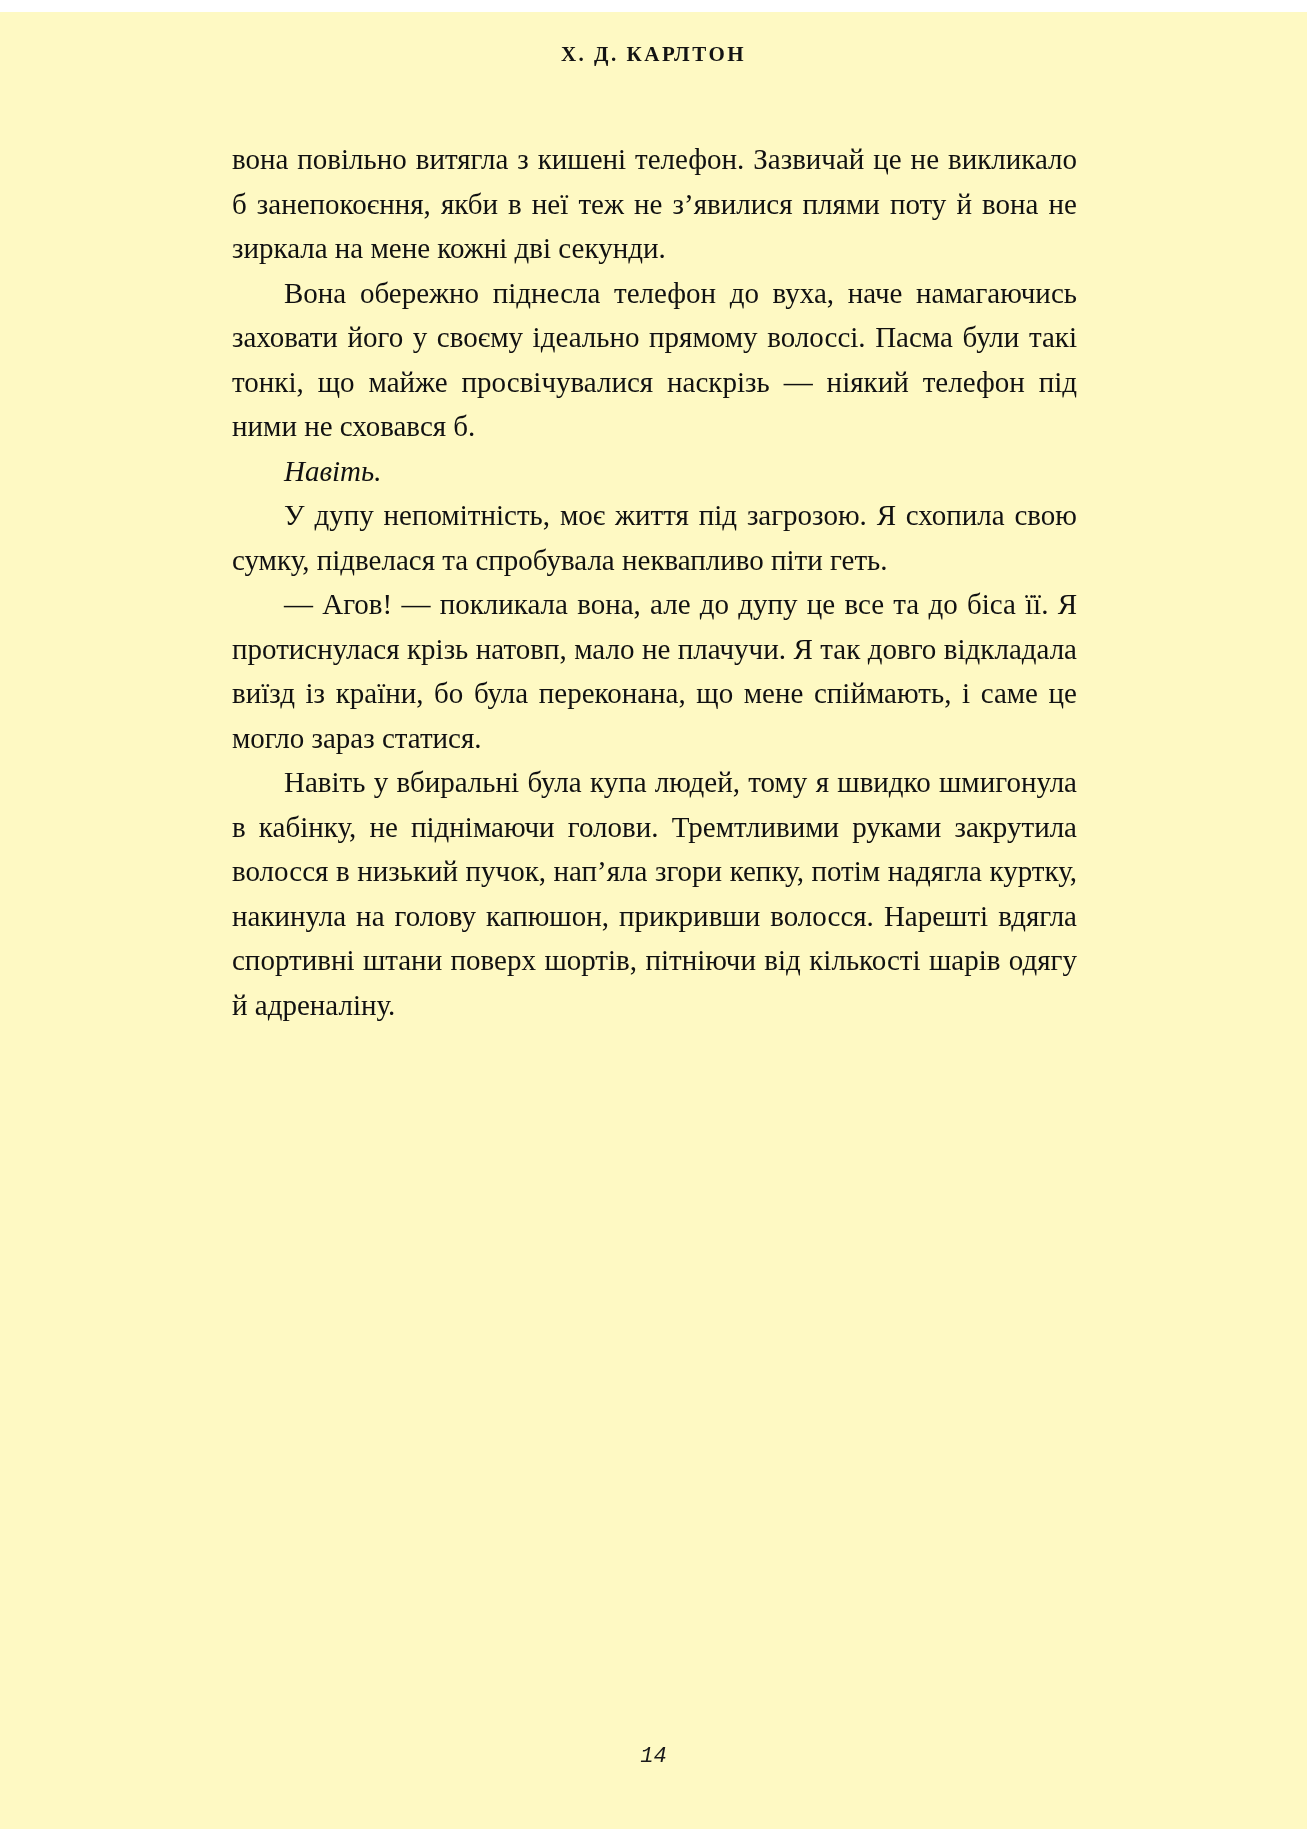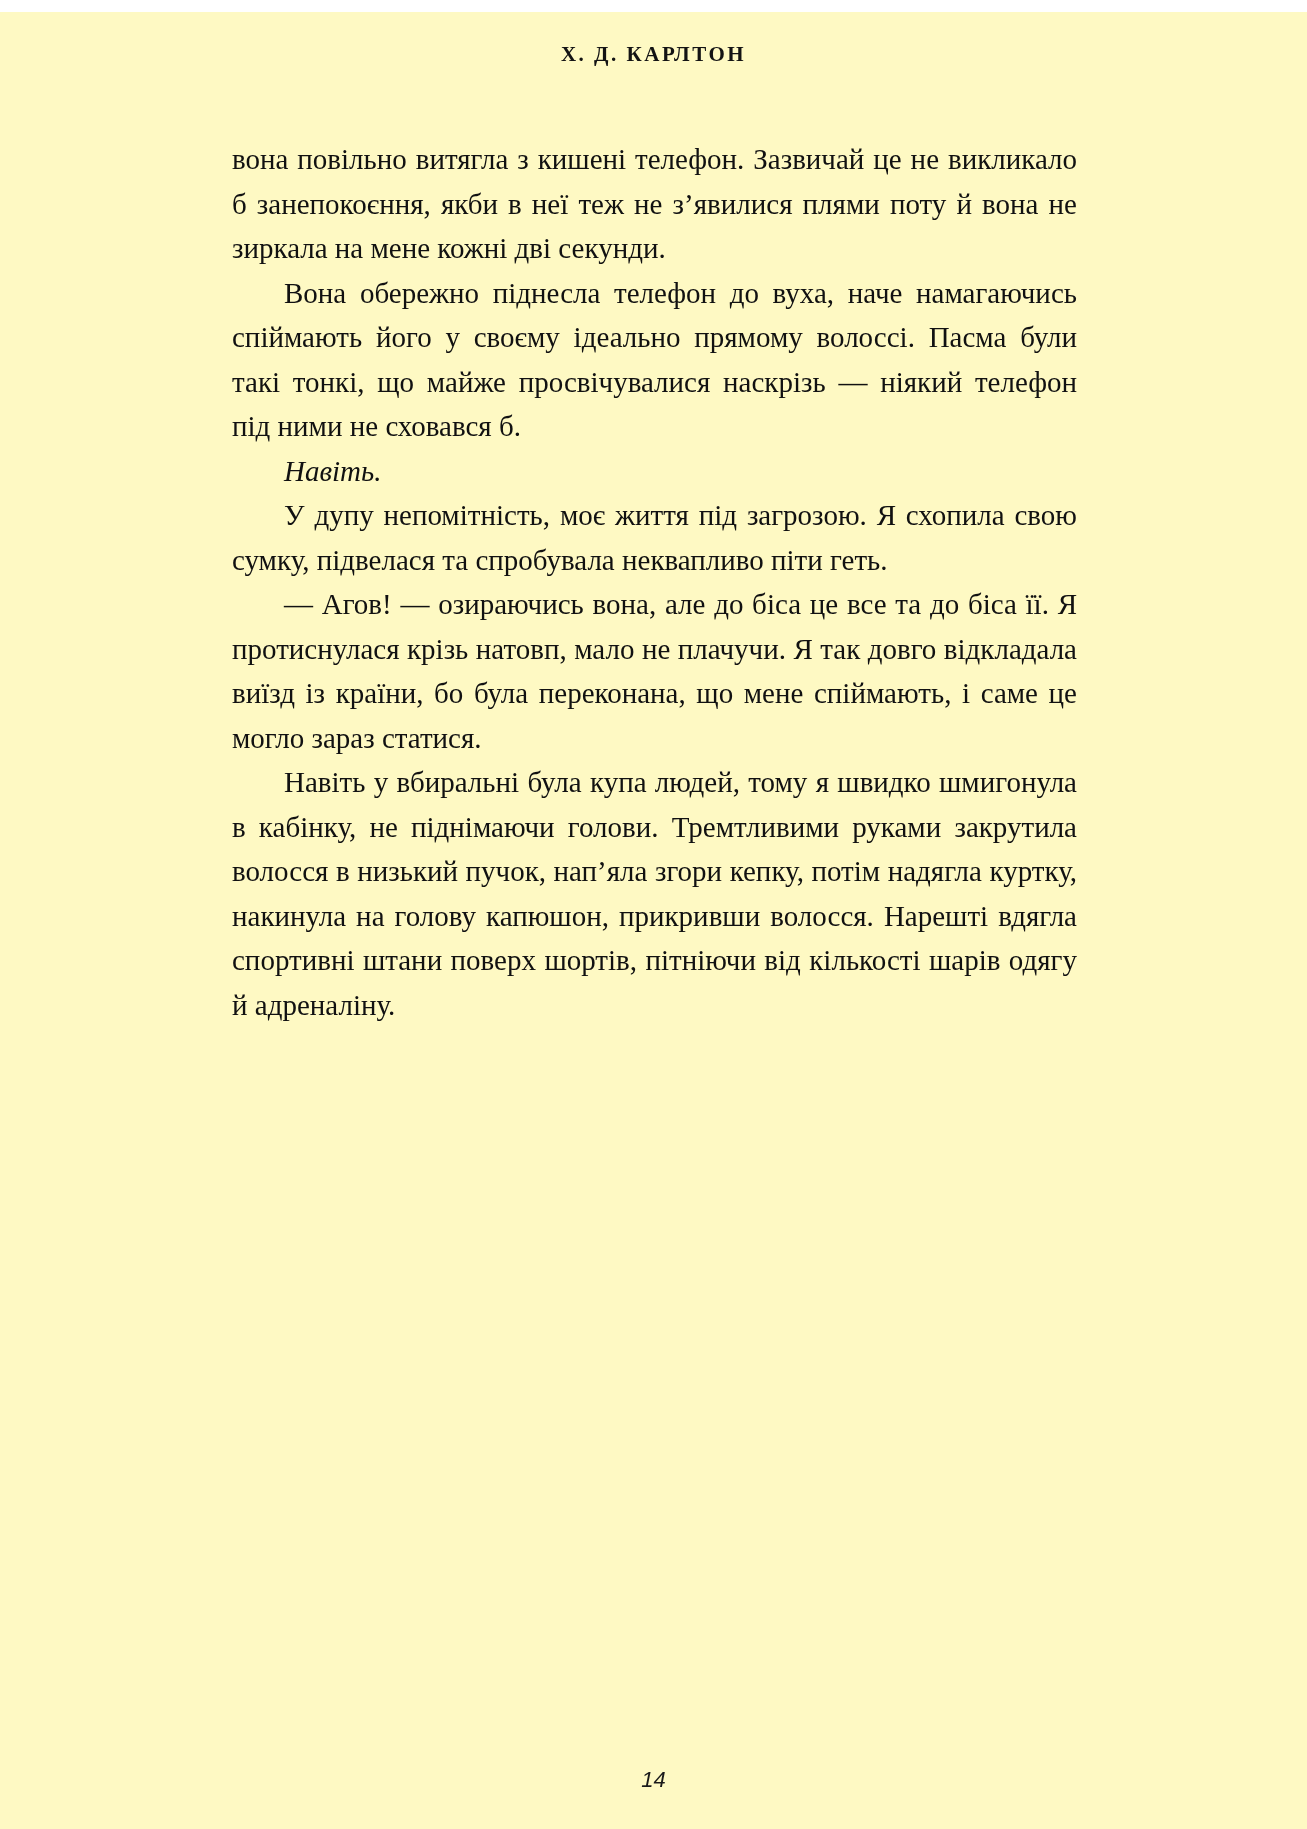--- a/index.html
+++ b/index.html
@@ -49,41 +49,41 @@
   }
   .text-block p.indent {
     text-indent: 52px;
   }
   .text-block p.italic {
     font-style: italic;
     text-indent: 52px;
   }
   .folio {
     position: absolute;
-    bottom: 48px;
+    bottom: 72px;
     left: 0;
     width: 100%;
     text-align: center;
     font-style: italic;
     font-size: 22px;
     color: #1a1a1a;
-    font-family: Liberation Sans, sans-serif;
+    font-family: Liberation Mono, monospace;
   }
 </style>
 </head>
 <body>
 
 <div class="page">
 
   <div class="running-head">Х. Д. КАРЛТОН</div>
 
   <div class="text-block">
     <p>вона повільно витягла з кишені телефон. Зазвичай це не викликало б занепокоєння, якби в неї теж не з’явилися плями поту й вона не зиркала на мене кожні дві секунди.</p>
-    <p class="indent">Вона обережно піднесла телефон до вуха, наче намагаючись спіймають його у своєму ідеально прямому волоссі. Пасма були такі тонкі, що майже просвічувалися наскрізь — ніякий телефон під ними не сховався б.</p>
+    <p class="indent">Вона обережно піднесла телефон до вуха, наче намагаючись заховати його у своєму ідеально прямому волоссі. Пасма були такі тонкі, що майже просвічувалися наскрізь — ніякий телефон під ними не сховався б.</p>
     <p class="italic">Навіть.</p>
     <p class="indent">У дупу непомітність, моє життя під загрозою. Я схопила свою сумку, підвелася та спробувала неквапливо піти геть.</p>
-    <p class="indent">— Агов! — озираючись вона, але до біса це все та до біса її. Я протиснулася крізь натовп, мало не плачучи. Я так довго відкладала виїзд із країни, бо була переконана, що мене спіймають, і саме це могло зараз статися.</p>
+    <p class="indent">— Агов! — покликала вона, але до дупу це все та до біса її. Я протиснулася крізь натовп, мало не плачучи. Я так довго відкладала виїзд із країни, бо була переконана, що мене спіймають, і саме це могло зараз статися.</p>
     <p class="indent">Навіть у вбиральні була купа людей, тому я швидко шмигонула в кабінку, не піднімаючи голови. Тремтливими руками закрутила волосся в низький пучок, нап’яла згори кепку, потім надягла куртку, накинула на голову капюшон, прикривши волосся. Нарешті вдягла спортивні штани поверх шортів, пітніючи від кількості шарів одягу й адреналіну.</p>
   </div>
 
   <div class="folio">14</div>
 
 </div>
 
 </body></html>

